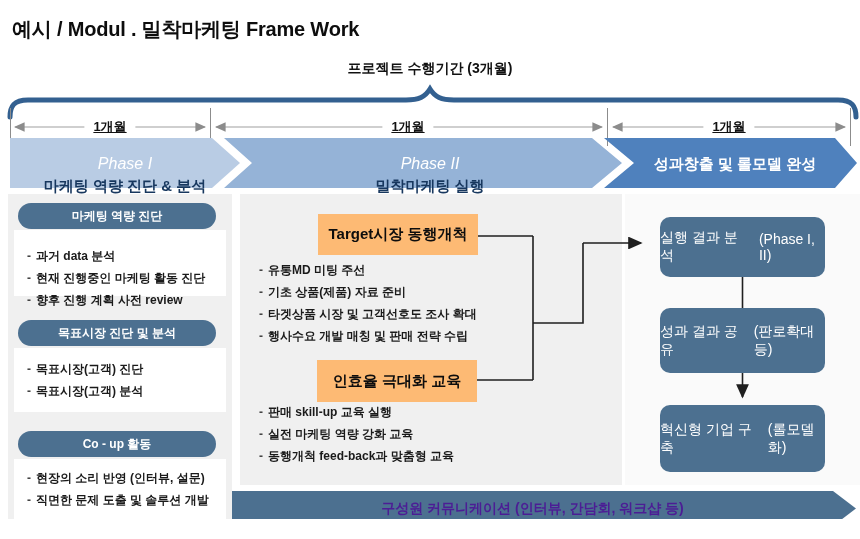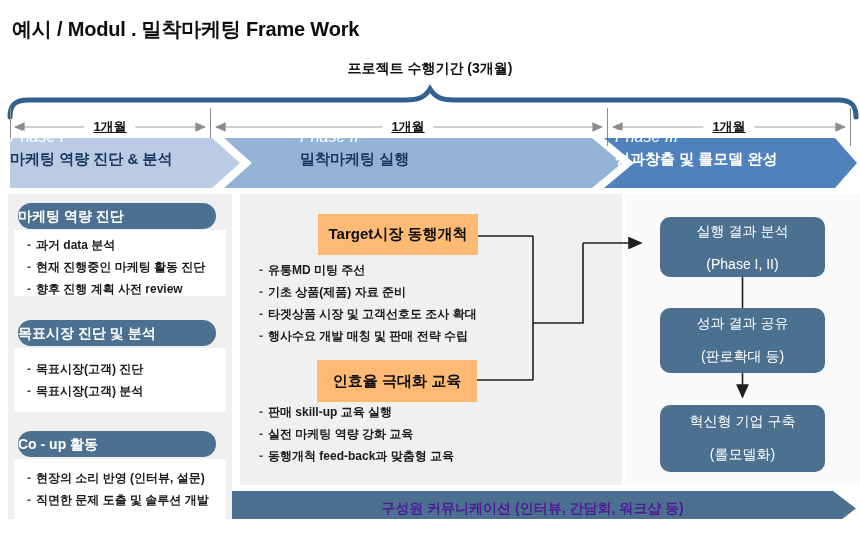--- a/index.html
+++ b/index.html
@@ -8,37 +8,37 @@
   .abs{position:absolute;}
   .title{left:12px;top:6px;font-size:20px;font-weight:800;color:#0d0d0d;letter-spacing:-0.2px;}
   .period{left:280px;top:50px;width:300px;text-align:center;font-size:14px;font-weight:700;color:#111;}
   .gfx{left:0;top:0;z-index:2;}
   .panel{z-index:1;}
   .panel-left{left:8px;top:184px;width:224px;height:334px;background:#f0f0f0;}
   .panel-mid{left:240px;top:184px;width:382px;height:291px;background:#f0f0f0;}
   .panel-right{left:625px;top:184px;width:235px;height:291px;background:#fafafa;}
   .dimlabel{top:109px;height:16px;line-height:16px;text-align:center;font-size:13px;font-weight:700;
             color:#111;background:#fff;padding:0 9px;transform:translateX(-50%);z-index:3;text-decoration:underline;}
-  .phase{z-index:3;top:116px;}
+  .phase{z-index:3;text-align:center;top:143px;}
   .phase-name{font-size:16px;font-style:italic;color:#fff;line-height:22px;font-weight:400;}
   .phase-sub{font-size:15px;font-weight:700;line-height:21px;}
   .sub-dark{color:#17375e;}
   .sub-light{color:#fff;}
   .pill{left:18px;width:198px;height:26px;border-radius:13px;background:#4c7090;color:#fff;
-        line-height:26px;font-size:14px;font-weight:600;z-index:3;}
-  .whitebox{left:14px;width:212px;background:#fff;z-index:3;padding-top:6px;box-sizing:border-box;}
+        text-align:center;line-height:26px;font-size:12px;font-weight:600;z-index:3;}
+  .whitebox{left:14px;width:212px;background:#fff;z-index:3;padding-top:17px;box-sizing:border-box;}
   .item{display:flex;align-items:flex-start;height:22px;font-size:12px;font-weight:600;color:#1a1a1a;
         padding-left:8px;line-height:18px;}
   .item::before{content:"-";color:#444;width:14px;flex:0 0 14px;text-align:center;font-weight:600;}
   .midtitle{background:#fdba74;z-index:3;display:flex;align-items:center;justify-content:center;
             font-size:15px;font-weight:600;color:#0d0d0d;}
   .midlist{z-index:3;}
   .midlist .item{height:22px;padding-left:0;}
   .flowbox{left:660px;width:165px;background:#4c7090;border-radius:10px;color:#fff;z-index:3;
-           display:flex;flex-direction:column;align-items:center;justify-content:center;gap:15px;
+           display:flex;flex-direction:row;align-items:center;justify-content:center;gap:15px;
            font-size:14px;font-weight:500;}
   .bannerlabel{left:232px;top:481px;width:601px;height:35px;line-height:35px;text-align:center;
                color:#4c1d95;font-size:14px;font-weight:600;z-index:3;}
 </style>
 </head>
 <body>
 
 <div class="stage">
 
   <div class="abs panel panel-left"></div>
@@ -96,21 +96,20 @@
 
   <div class="abs phase" style="left:10px;width:230px;">
     <div class="phase-name">Phase I</div>
     <div class="phase-sub sub-dark">마케팅 역량 진단 &amp; 분석</div>
   </div>
   <div class="abs phase" style="left:300px;width:260px;">
     <div class="phase-name">Phase II</div>
     <div class="phase-sub sub-dark">밀착마케팅 실행</div>
   </div>
   <div class="abs phase" style="left:615px;width:240px;">
-    <div class="phase-name">Phase III</div>
     <div class="phase-sub sub-light">성과창출 및 롤모델 완성</div>
   </div>
 
   <div class="abs pill" style="top:193px;">마케팅 역량 진단</div>
   <div class="abs whitebox" style="top:220px;height:66px;">
     <div class="item">과거 data 분석</div>
     <div class="item">현재 진행중인 마케팅 활동 진단</div>
     <div class="item">향후 진행 계획 사전 review</div>
   </div>
 

